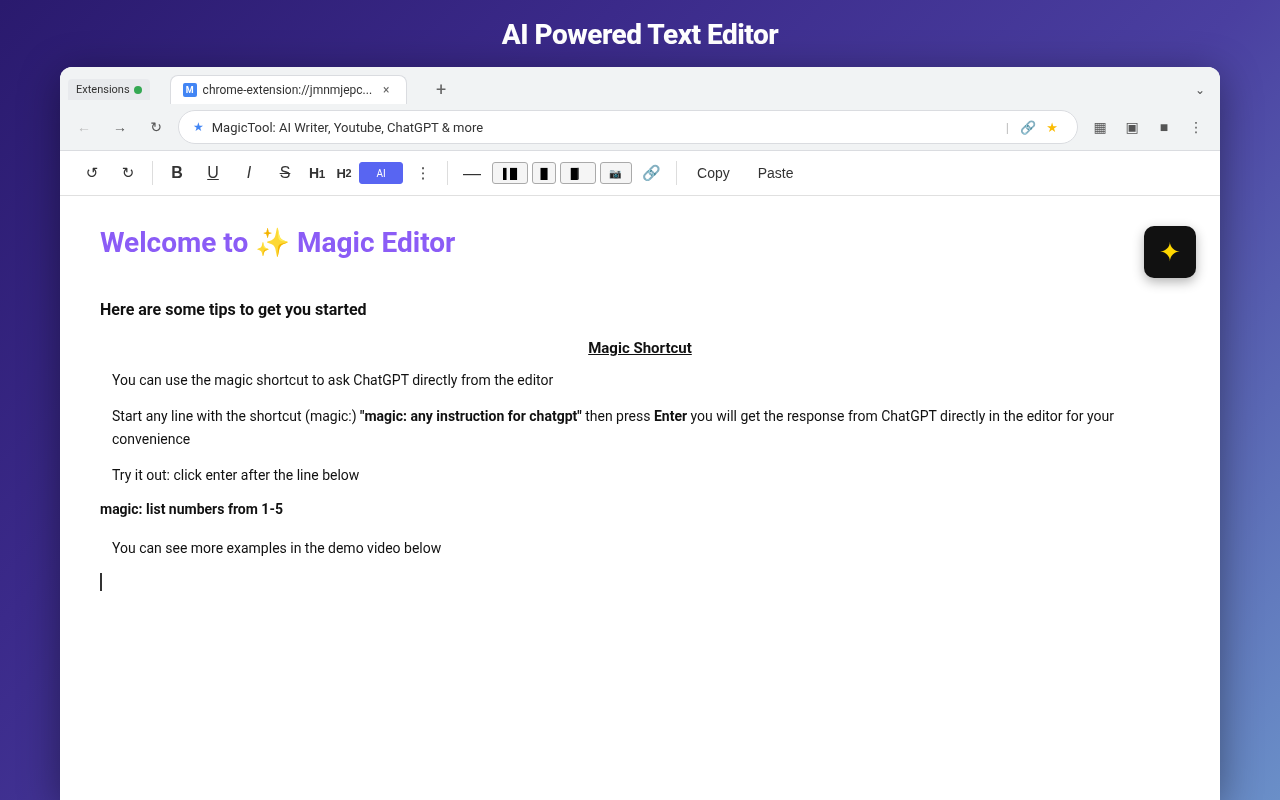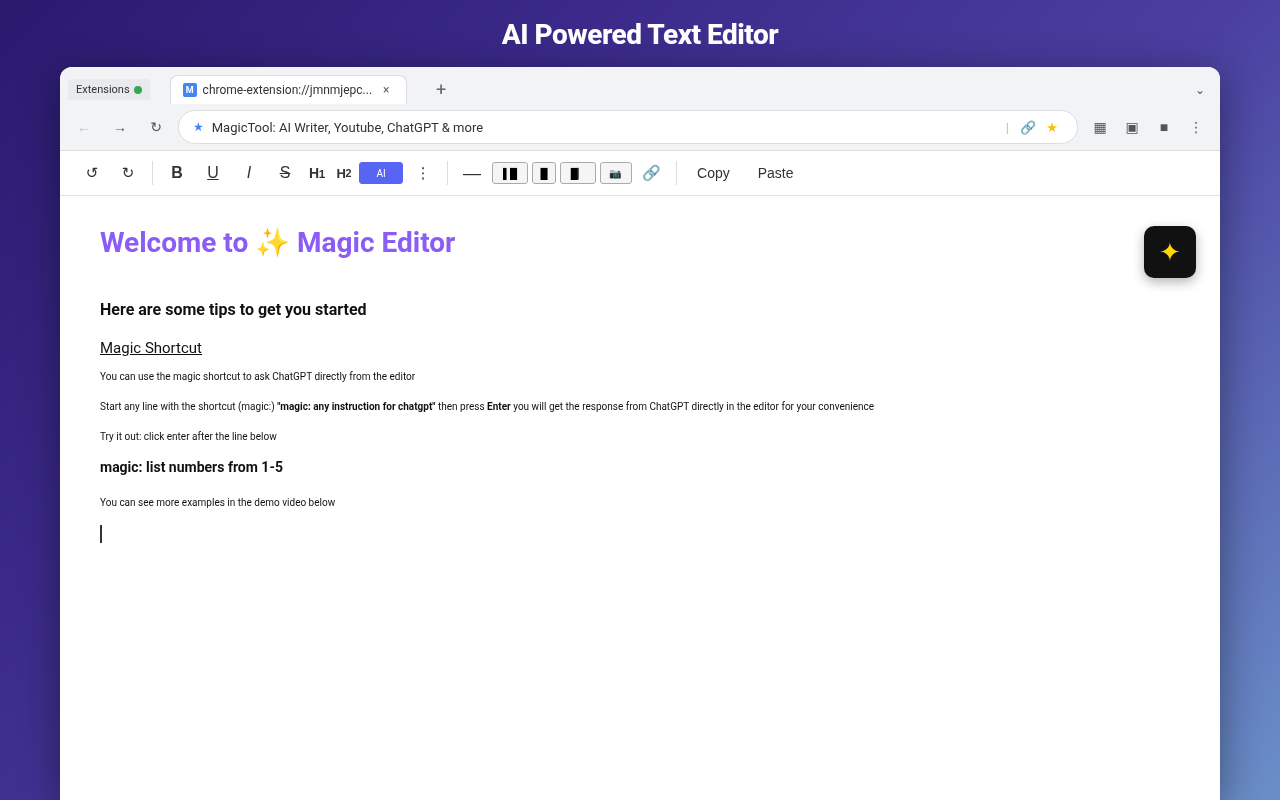--- a/index.html
+++ b/index.html
@@ -316,31 +316,33 @@
 
     .content-subtitle {
       font-size: 16px;
       font-weight: 700;
       color: #111;
       margin-bottom: 20px;
     }
 
     .content-section-title {
       font-size: 15px;
-      font-weight: 400;
+      font-weight: 700;
       color: #111;
       text-decoration: underline;
       margin-bottom: 12px;
+      text-align: center;
     }
 
     .content-para {
-      font-size: 10px;
+      font-size: 14px;
       color: #111;
       line-height: 1.6;
       margin-bottom: 14px;
+      margin-left: 12px;
     }
 
     .content-para .bold { font-weight: 700; }
 
     .magic-command {
       font-size: 14px;
       font-weight: 700;
       color: #111;
       margin-bottom: 20px;
     }

